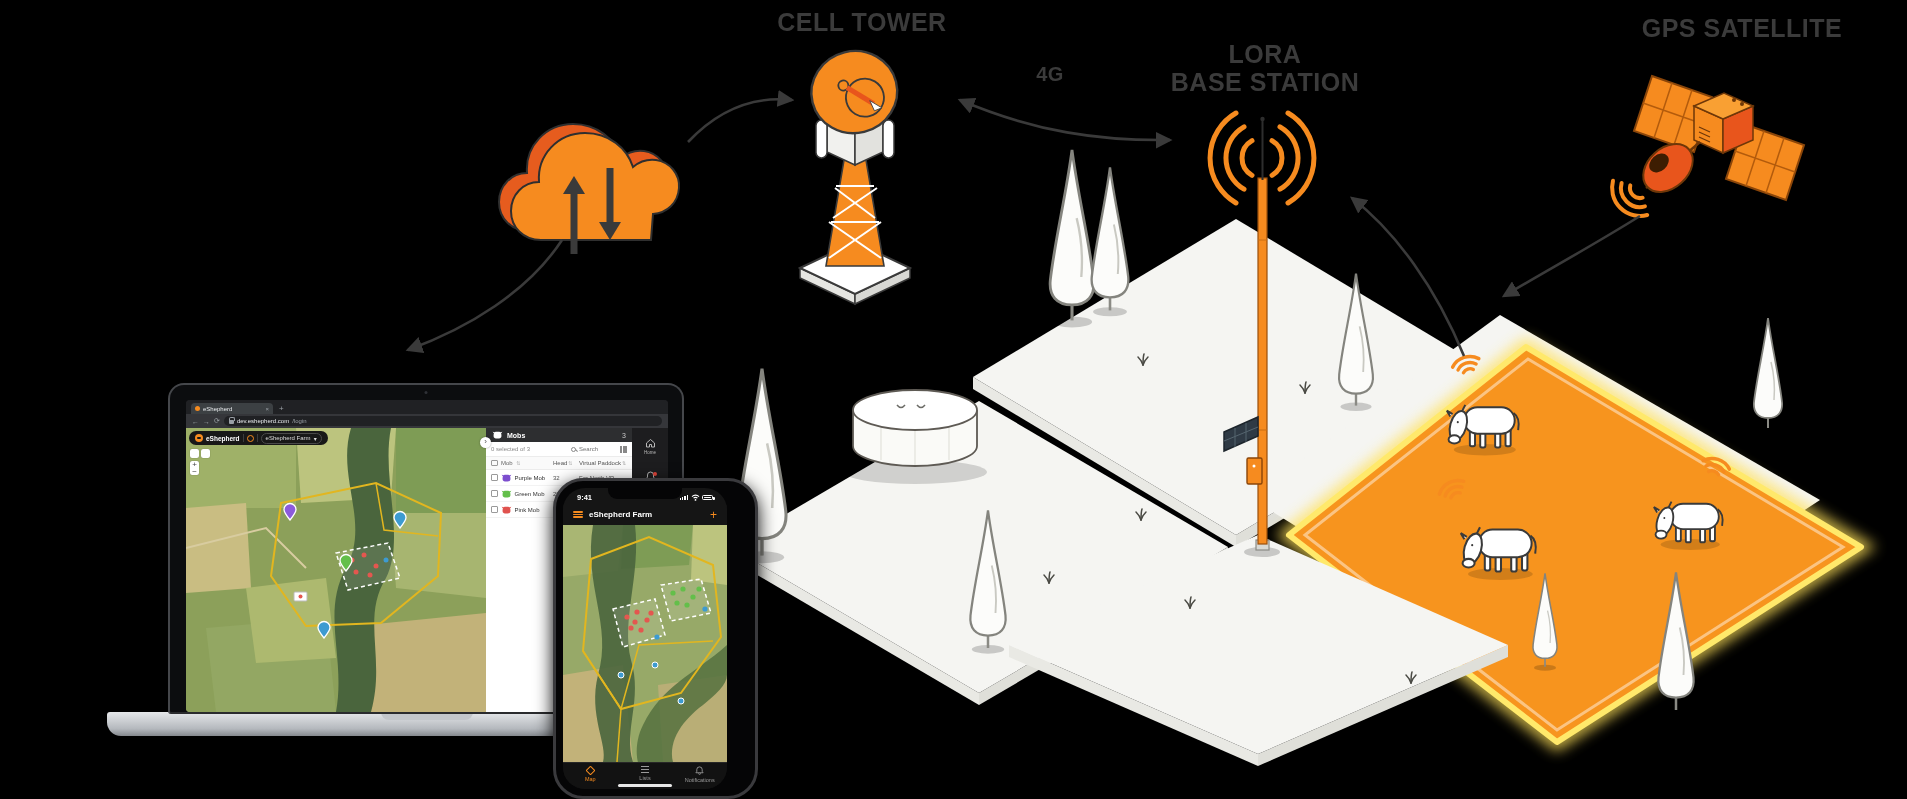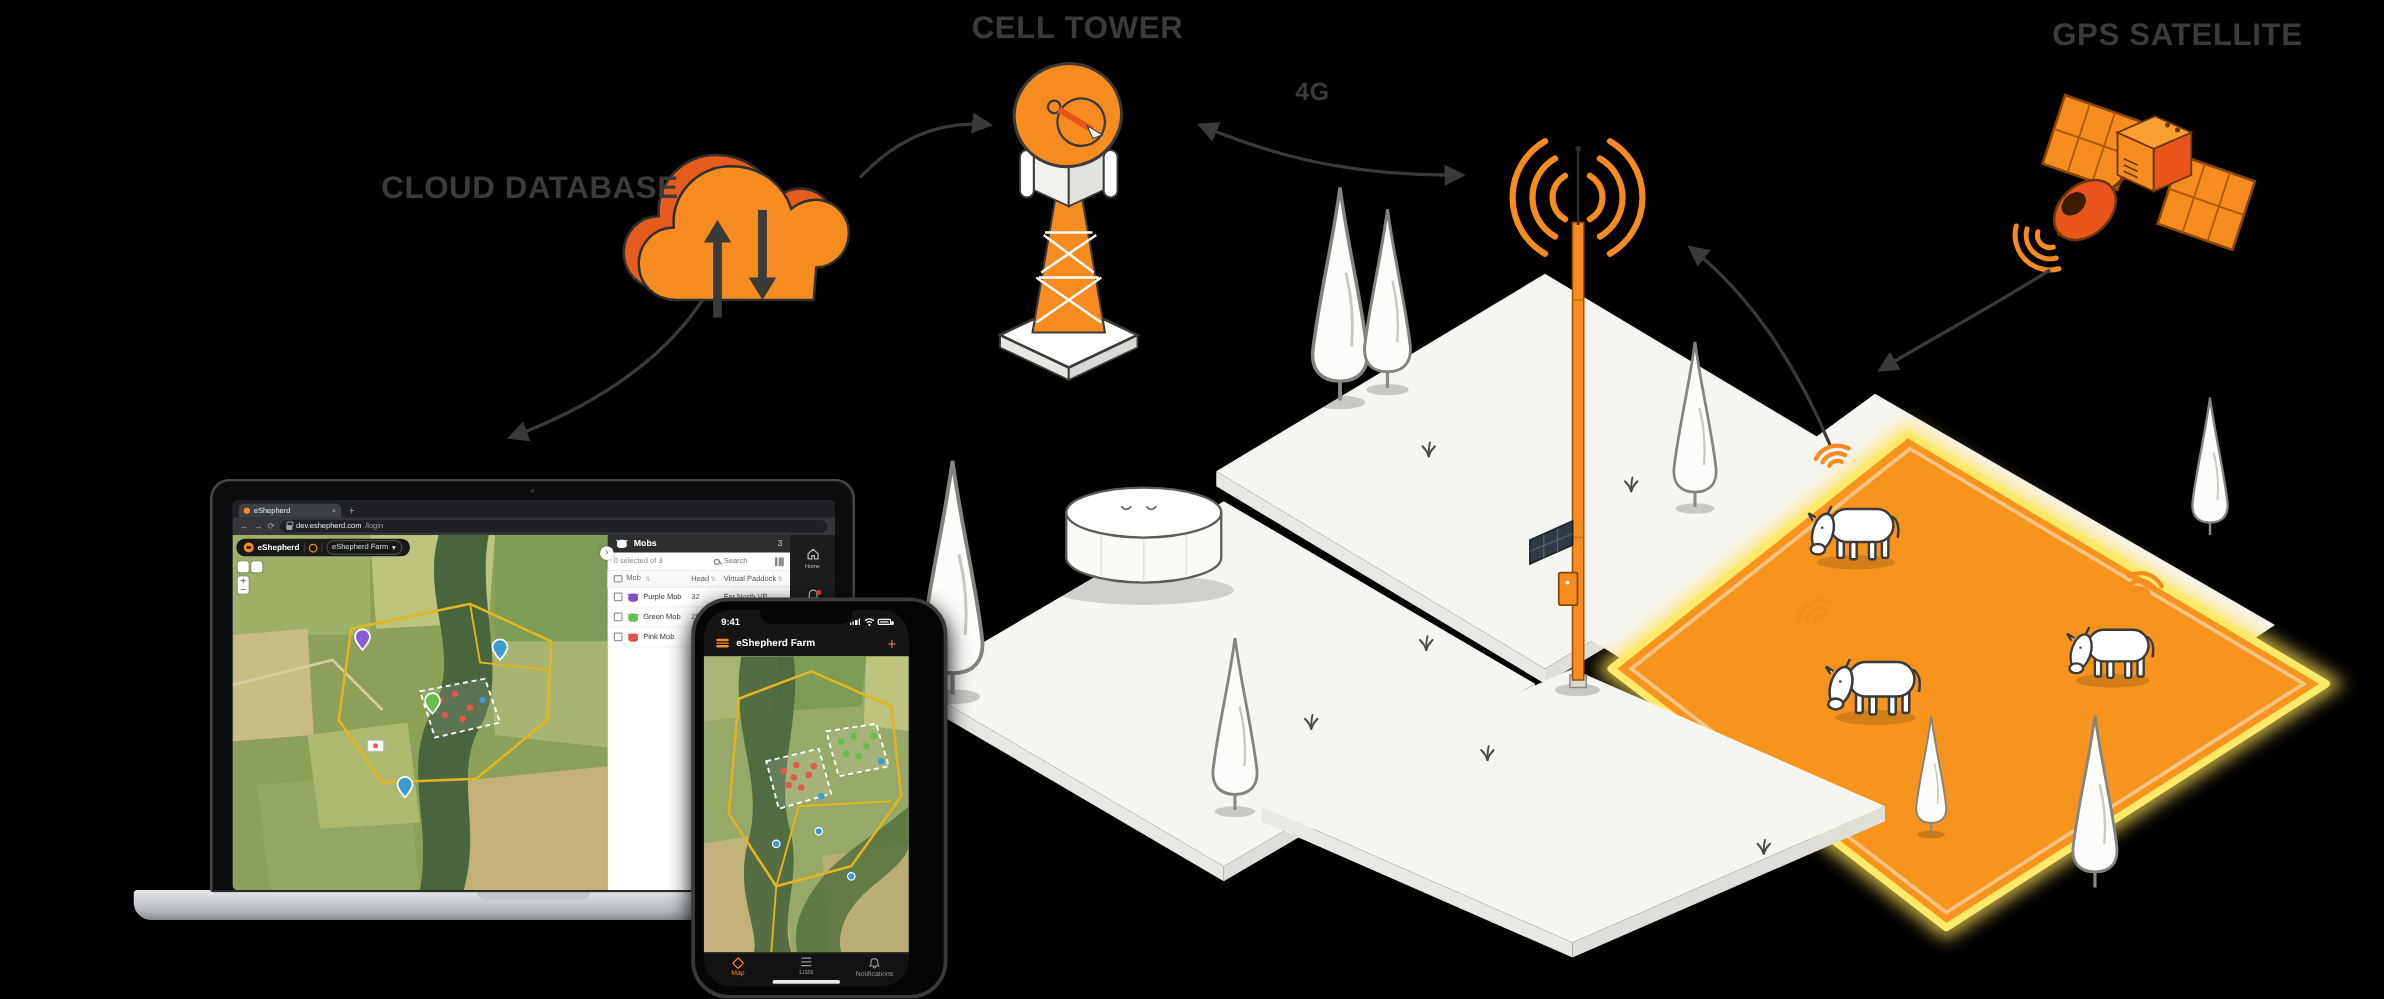--- a/index.html
+++ b/index.html
@@ -290,23 +290,26 @@
 
 <g fill="none" stroke="#3A3A3A" stroke-width="2.6">
   <path d="M688,142 C720,108 755,96 792,100" marker-end="url(#arr)"></path>
   <path d="M960,100 C1035,132 1100,141 1170,140" marker-start="url(#arr)" marker-end="url(#arr)"></path>
   <path d="M562,240 C528,292 468,328 408,350" marker-end="url(#arr)"></path>
   <path d="M1464,356 C1436,288 1396,232 1352,198" marker-end="url(#arr)"></path>
   <path d="M1640,216 C1592,246 1544,272 1504,296" marker-end="url(#arr)"></path>
 </g>
 </svg>
 
-<div class="dlabel" style="left:424px;top:136px">CLOUD DATABASE</div>
 <div class="dlabel" style="left:862px;top:8px">CELL TOWER</div>
 <div class="dlabel small" style="left:1050px;top:60px">4G</div>
+<div class="dlabel" style="left:1265px;top:40px">
+  <span style="display:block">LORA</span>
+  <span style="display:block">BASE STATION</span>
+</div>
 <div class="dlabel" style="left:1742px;top:14px">GPS SATELLITE</div>
 
 <div id="lbase"></div>
 <div id="laptop">
   <div id="cam"></div>
   <div id="screen">
     <div class="tabstrip">
       <div class="tab">
         <span class="fav"></span>
         <span>eShepherd</span>

